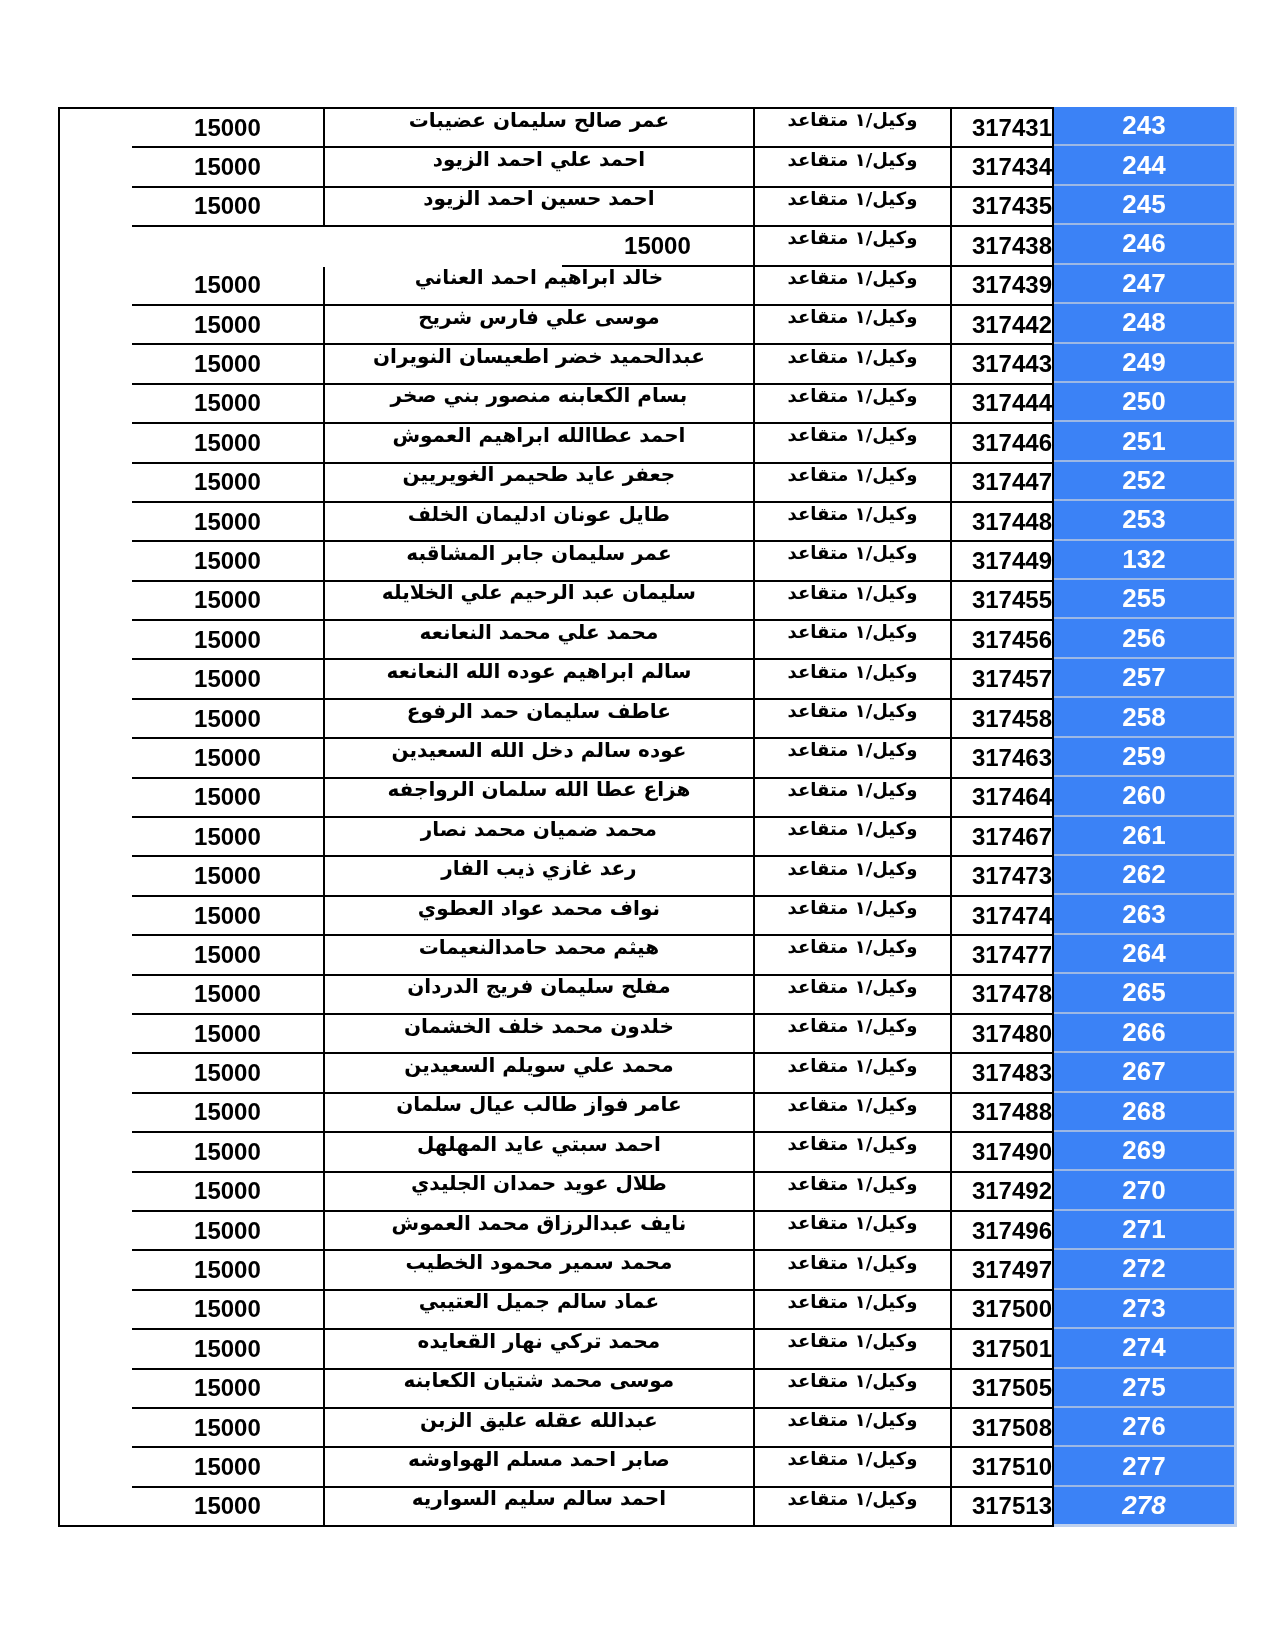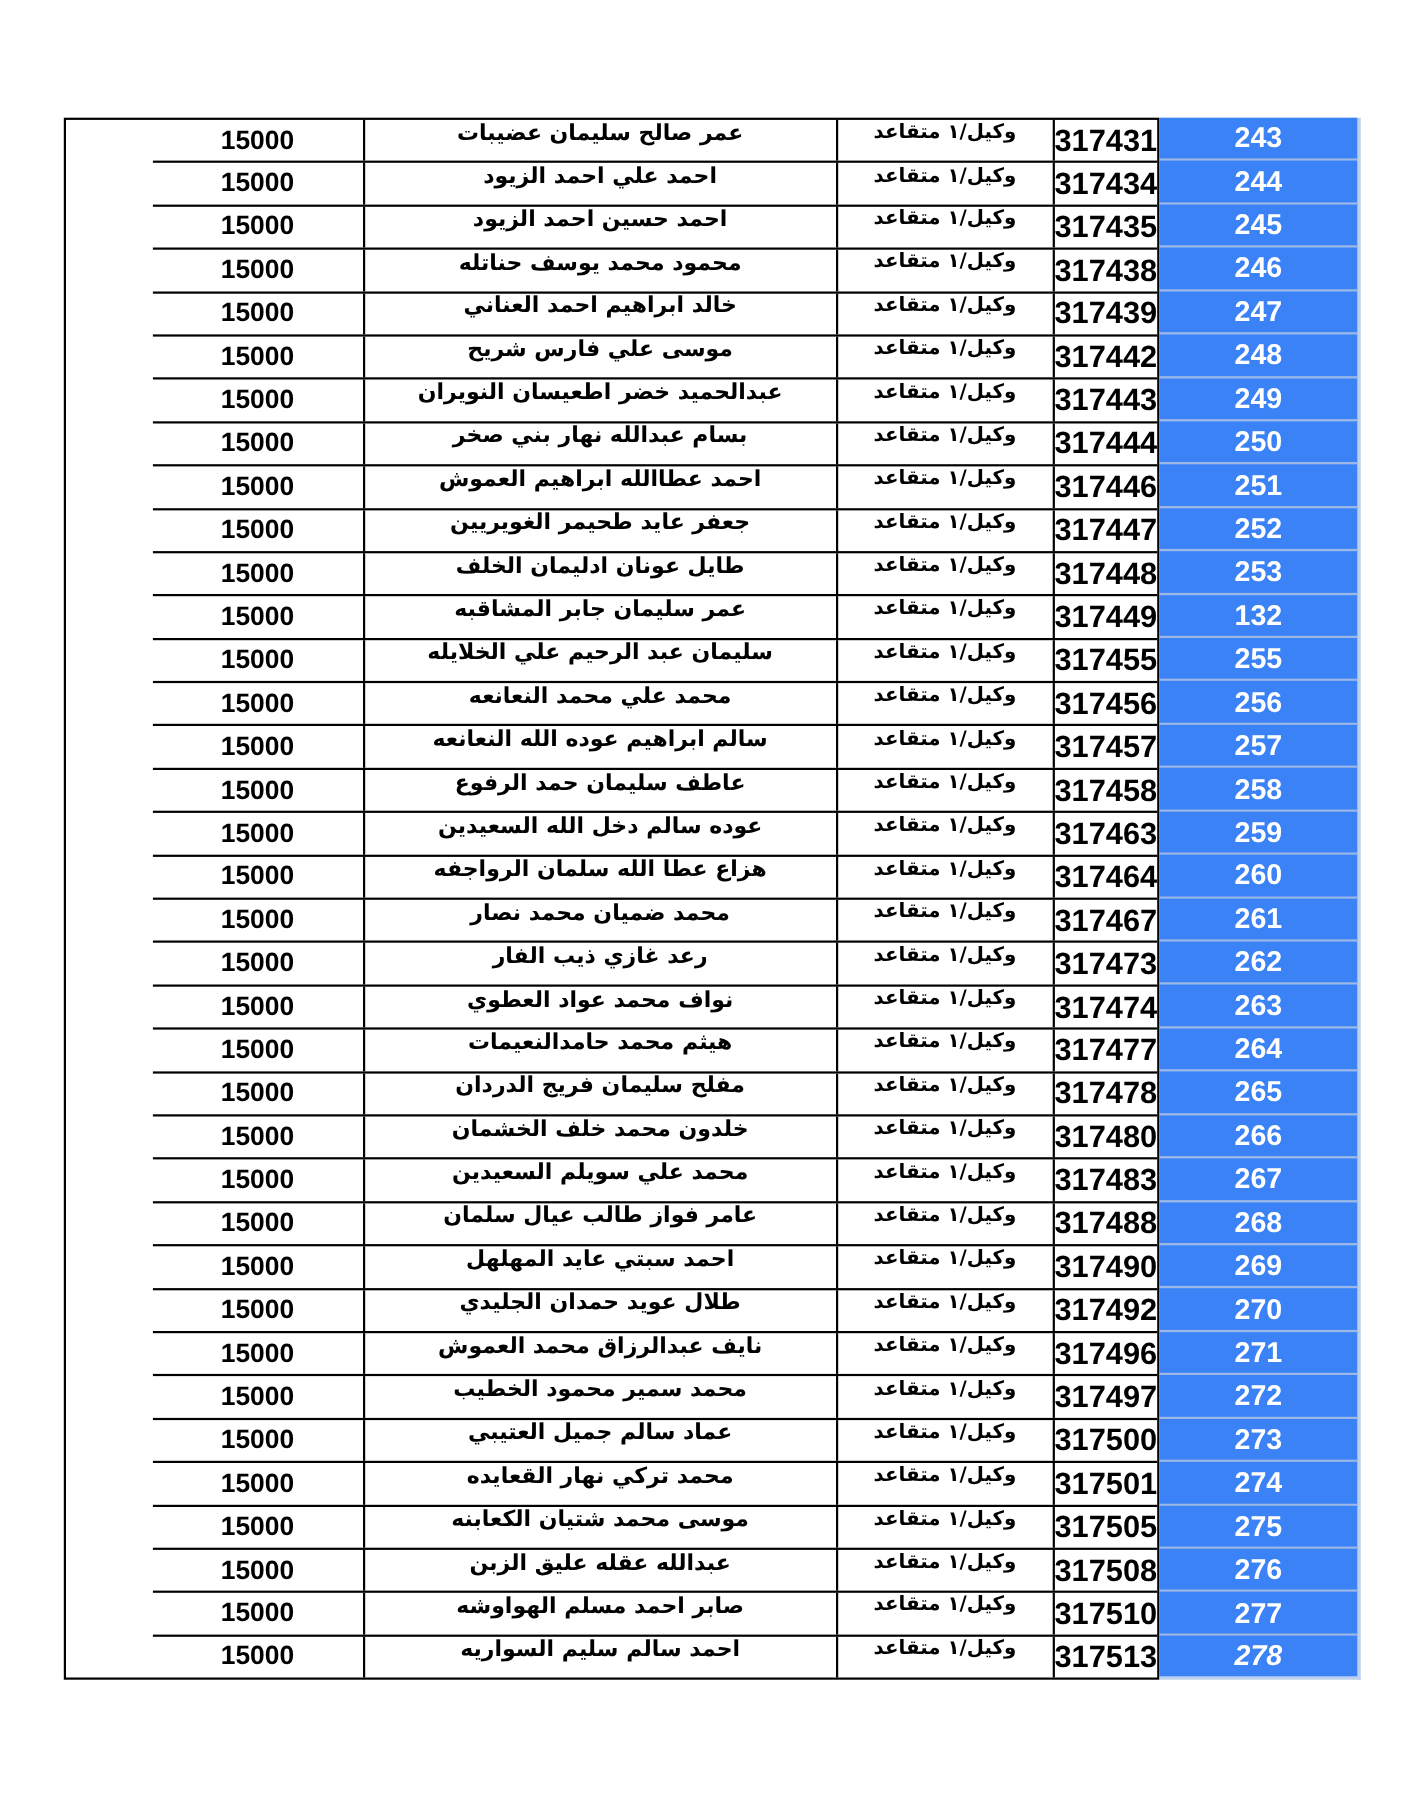--- a/index.html
+++ b/index.html
@@ -68,23 +68,24 @@
     direction: rtl;
     font-family: "DejaVu Sans", sans-serif;
     font-weight: bold;
     font-size: 18px;
     color: #000000;
     padding-bottom: 16px;
   }
   .cell-id {
     flex: 1 1 0;
     font-weight: bold;
-    font-size: 28px;
+    font-size: 24px;
     color: #000000;
     font-family: "Liberation Sans", sans-serif;
+    margin-left: 20px;
   }
   .index-col {
     position: absolute;
     left: 1054px;
     top: 107px;
     width: 183px;
     height: 1420px;
     display: flex;
     flex-direction: column;
     box-sizing: border-box;
@@ -128,21 +129,20 @@
 
   <div class="trow">
     <div class="cell cell-amount">15000</div>
     <div class="cell cell-name">احمد حسين احمد الزيود</div>
     <div class="cell cell-rank">وكيل/١ متقاعد</div>
     <div class="cell cell-id">317435</div>
   </div>
 
   <div class="trow">
     <div class="cell cell-amount">15000</div>
-    <div class="cell cell-name">محمود محمد يوسف حناتله</div>
     <div class="cell cell-rank">وكيل/١ متقاعد</div>
     <div class="cell cell-id">317438</div>
   </div>
 
   <div class="trow">
     <div class="cell cell-amount">15000</div>
     <div class="cell cell-name">خالد ابراهيم احمد العناني</div>
     <div class="cell cell-rank">وكيل/١ متقاعد</div>
     <div class="cell cell-id">317439</div>
   </div>
@@ -156,21 +156,21 @@
 
   <div class="trow">
     <div class="cell cell-amount">15000</div>
     <div class="cell cell-name">عبدالحميد خضر اطعيسان النويران</div>
     <div class="cell cell-rank">وكيل/١ متقاعد</div>
     <div class="cell cell-id">317443</div>
   </div>
 
   <div class="trow">
     <div class="cell cell-amount">15000</div>
-    <div class="cell cell-name">بسام عبدالله نهار بني صخر</div>
+    <div class="cell cell-name">بسام الكعابنه منصور بني صخر</div>
     <div class="cell cell-rank">وكيل/١ متقاعد</div>
     <div class="cell cell-id">317444</div>
   </div>
 
   <div class="trow">
     <div class="cell cell-amount">15000</div>
     <div class="cell cell-name">احمد عطاالله ابراهيم العموش</div>
     <div class="cell cell-rank">وكيل/١ متقاعد</div>
     <div class="cell cell-id">317446</div>
   </div>

